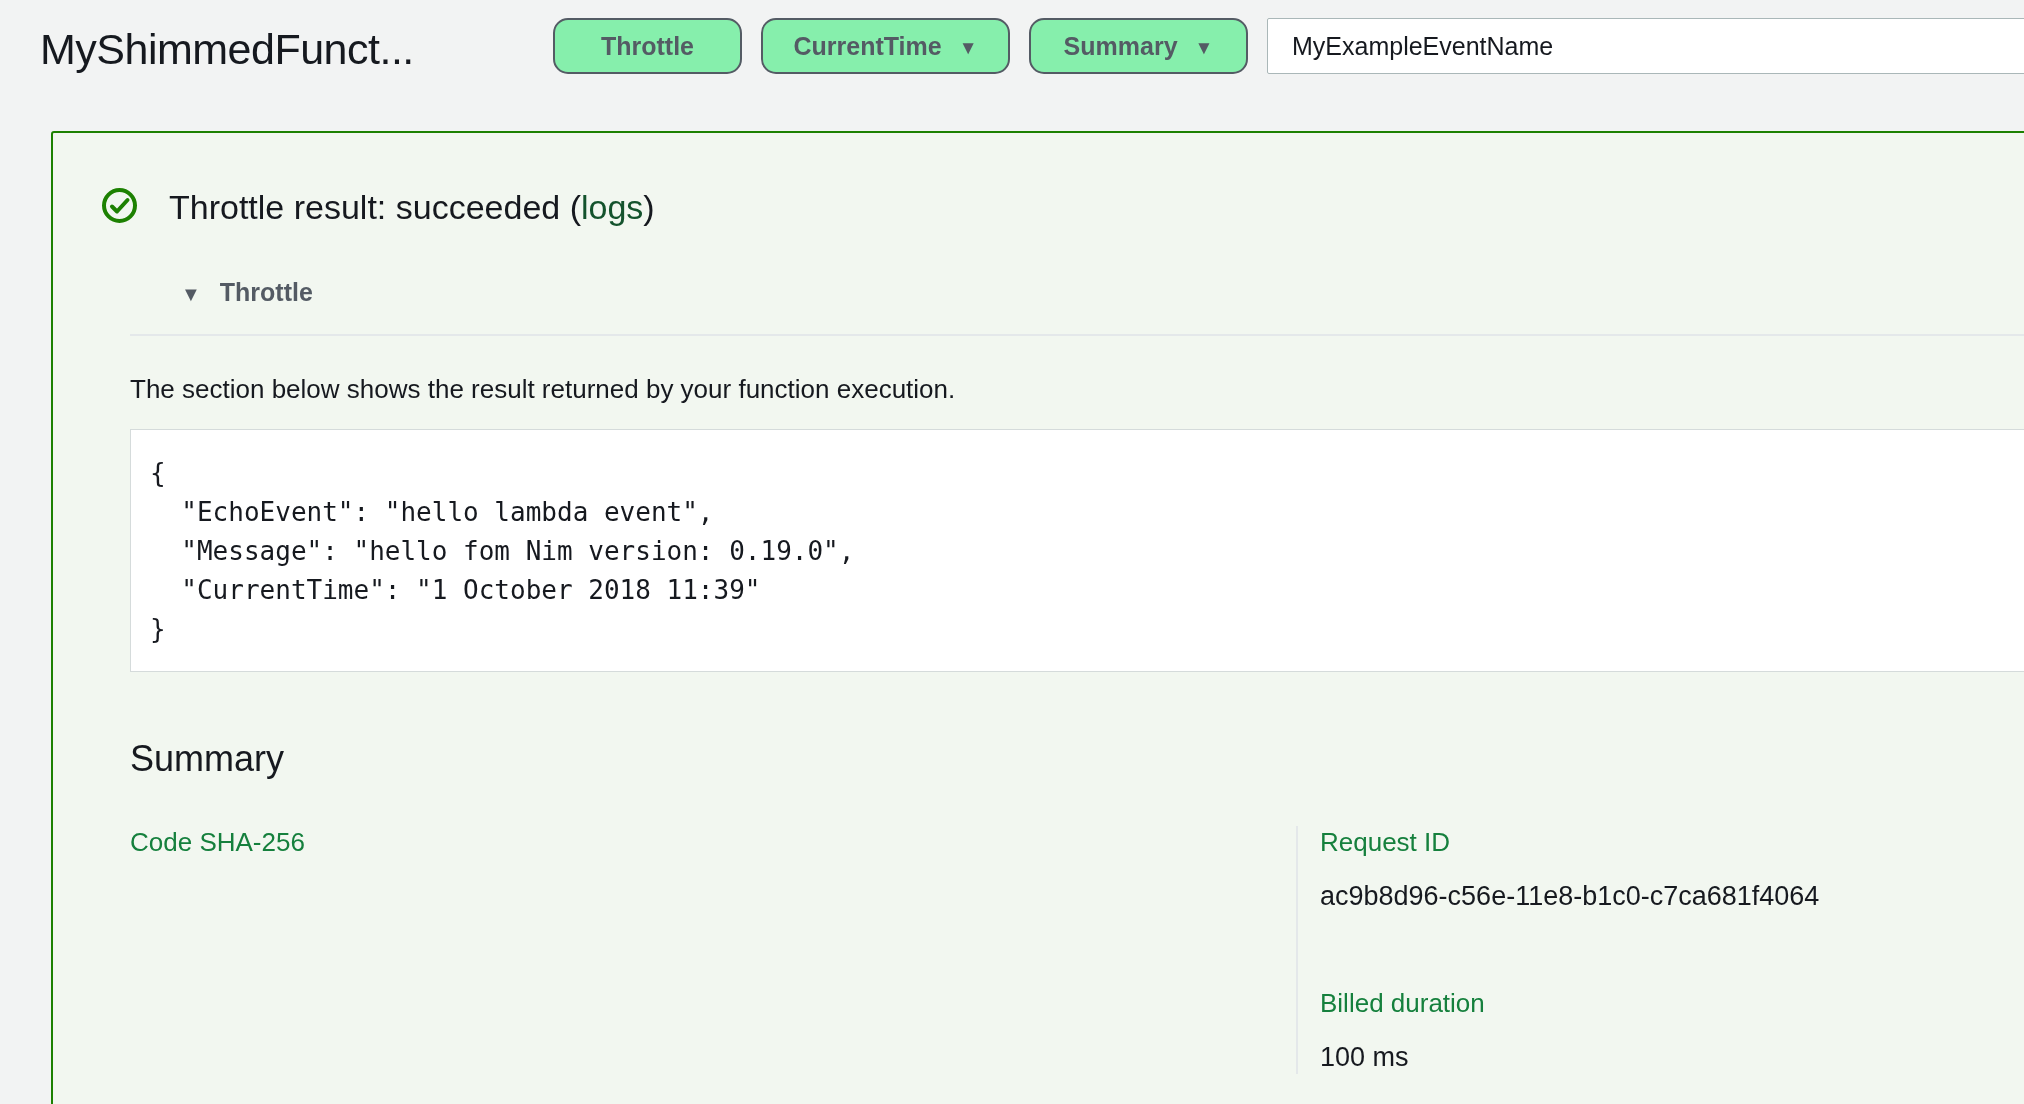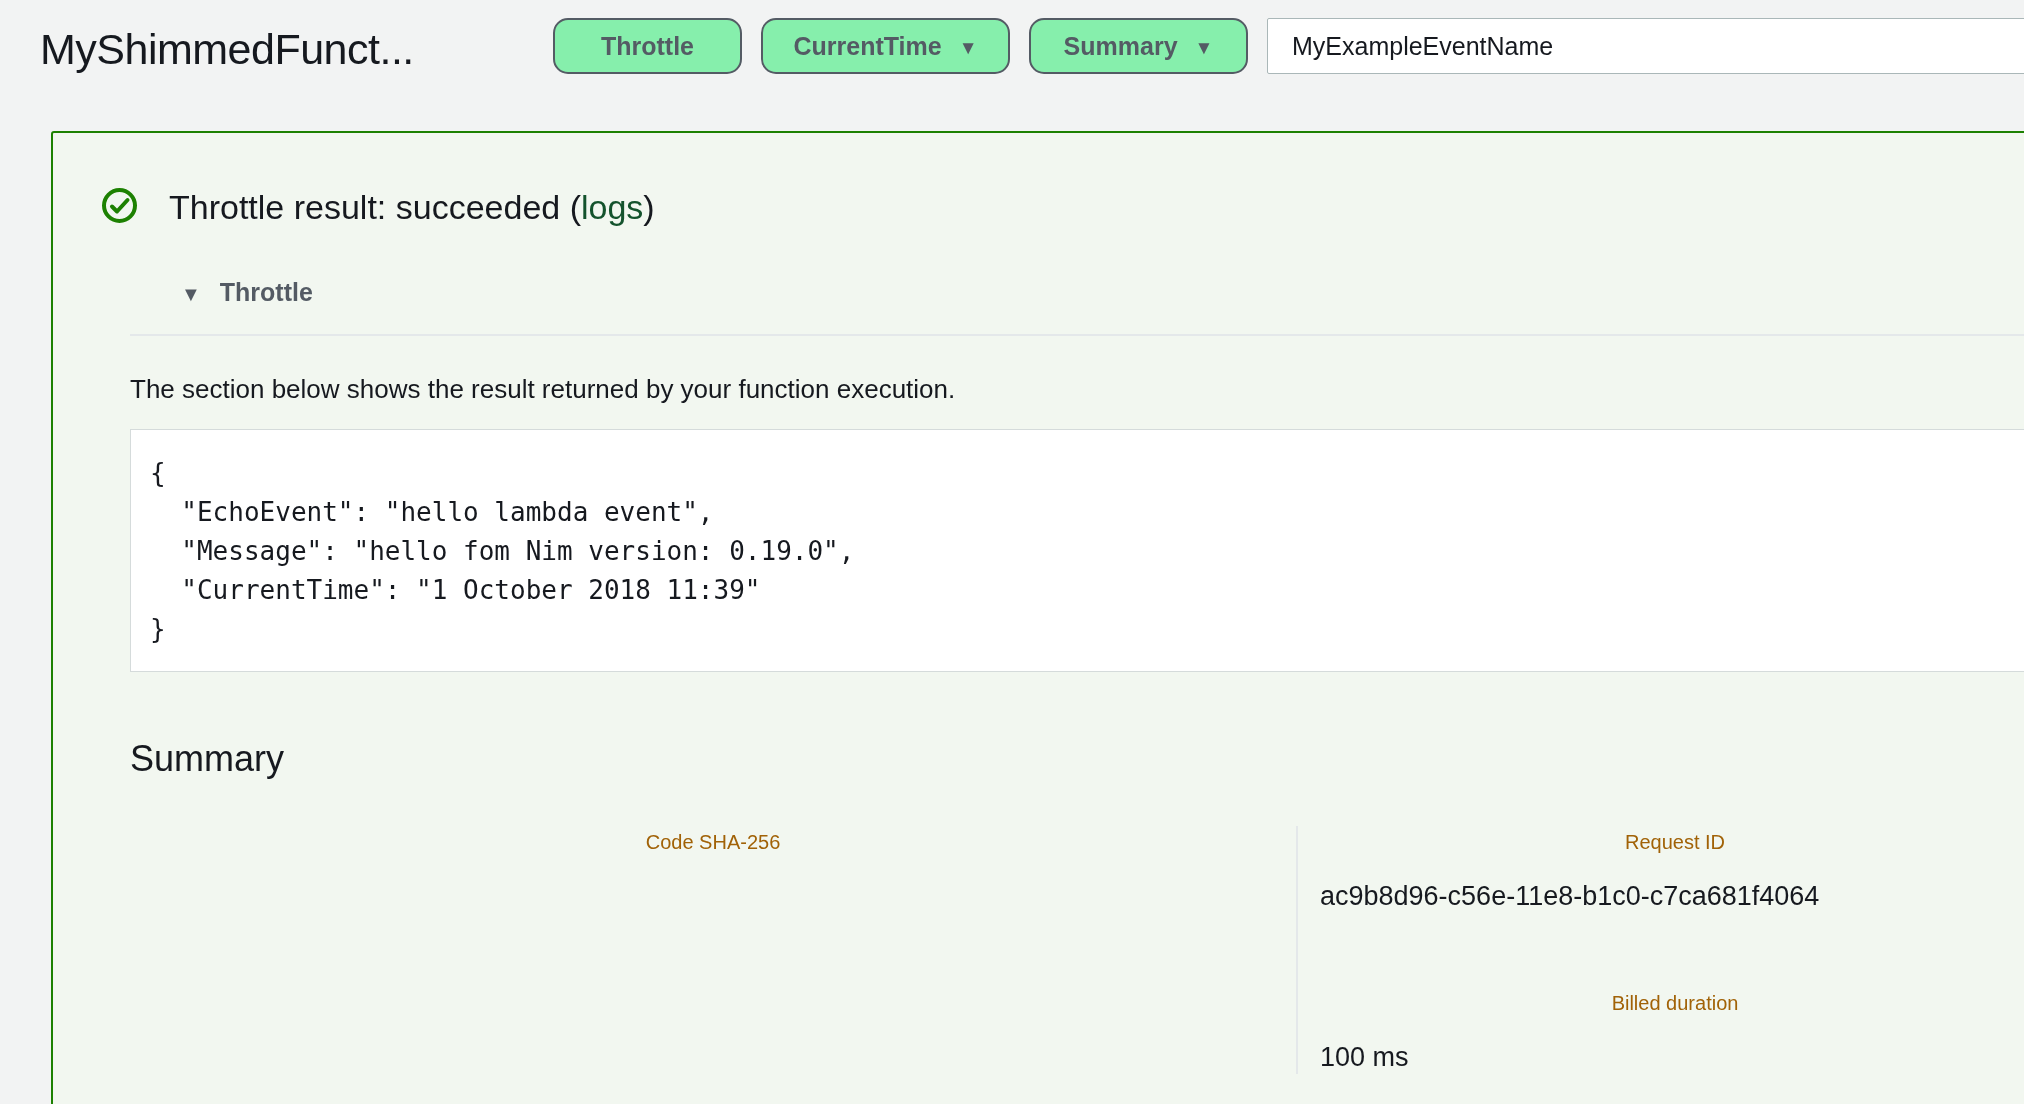--- a/index.html
+++ b/index.html
@@ -64,21 +64,21 @@
     margin:0; font-family:"DejaVu Sans Mono", monospace;
     font-size:26px; line-height:39px; color:#16191f; white-space:pre;
   }
 
   .summary-title { margin:66px 0 0 77px; font-size:36px; font-weight:400; }
 
   .summary-grid { display:flex; margin:46px 0 0 77px; align-items:stretch; }
   .col-left  { width:1166px; flex:none; }
   .col-right { flex:1; border-left:2px solid #e4e8ea; padding-left:22px; }
   .field + .field { margin-top:74px; }
-  .field-label { font-size:20px; line-height:32px; color:#a16207;text-align:center; }
+  .field-label { font-size:26px; line-height:32px; color:#15803d; }
   .field-value { font-size:27px; line-height:33px; color:#16191f; margin-top:22px; }
 </style>
 </head>
 <body>
 
 <div class="header">
   <h1 class="page-title">MyShimmedFunct...</h1>
 
   <button class="btn btn-throttle">
     <span>Throttle</span>

